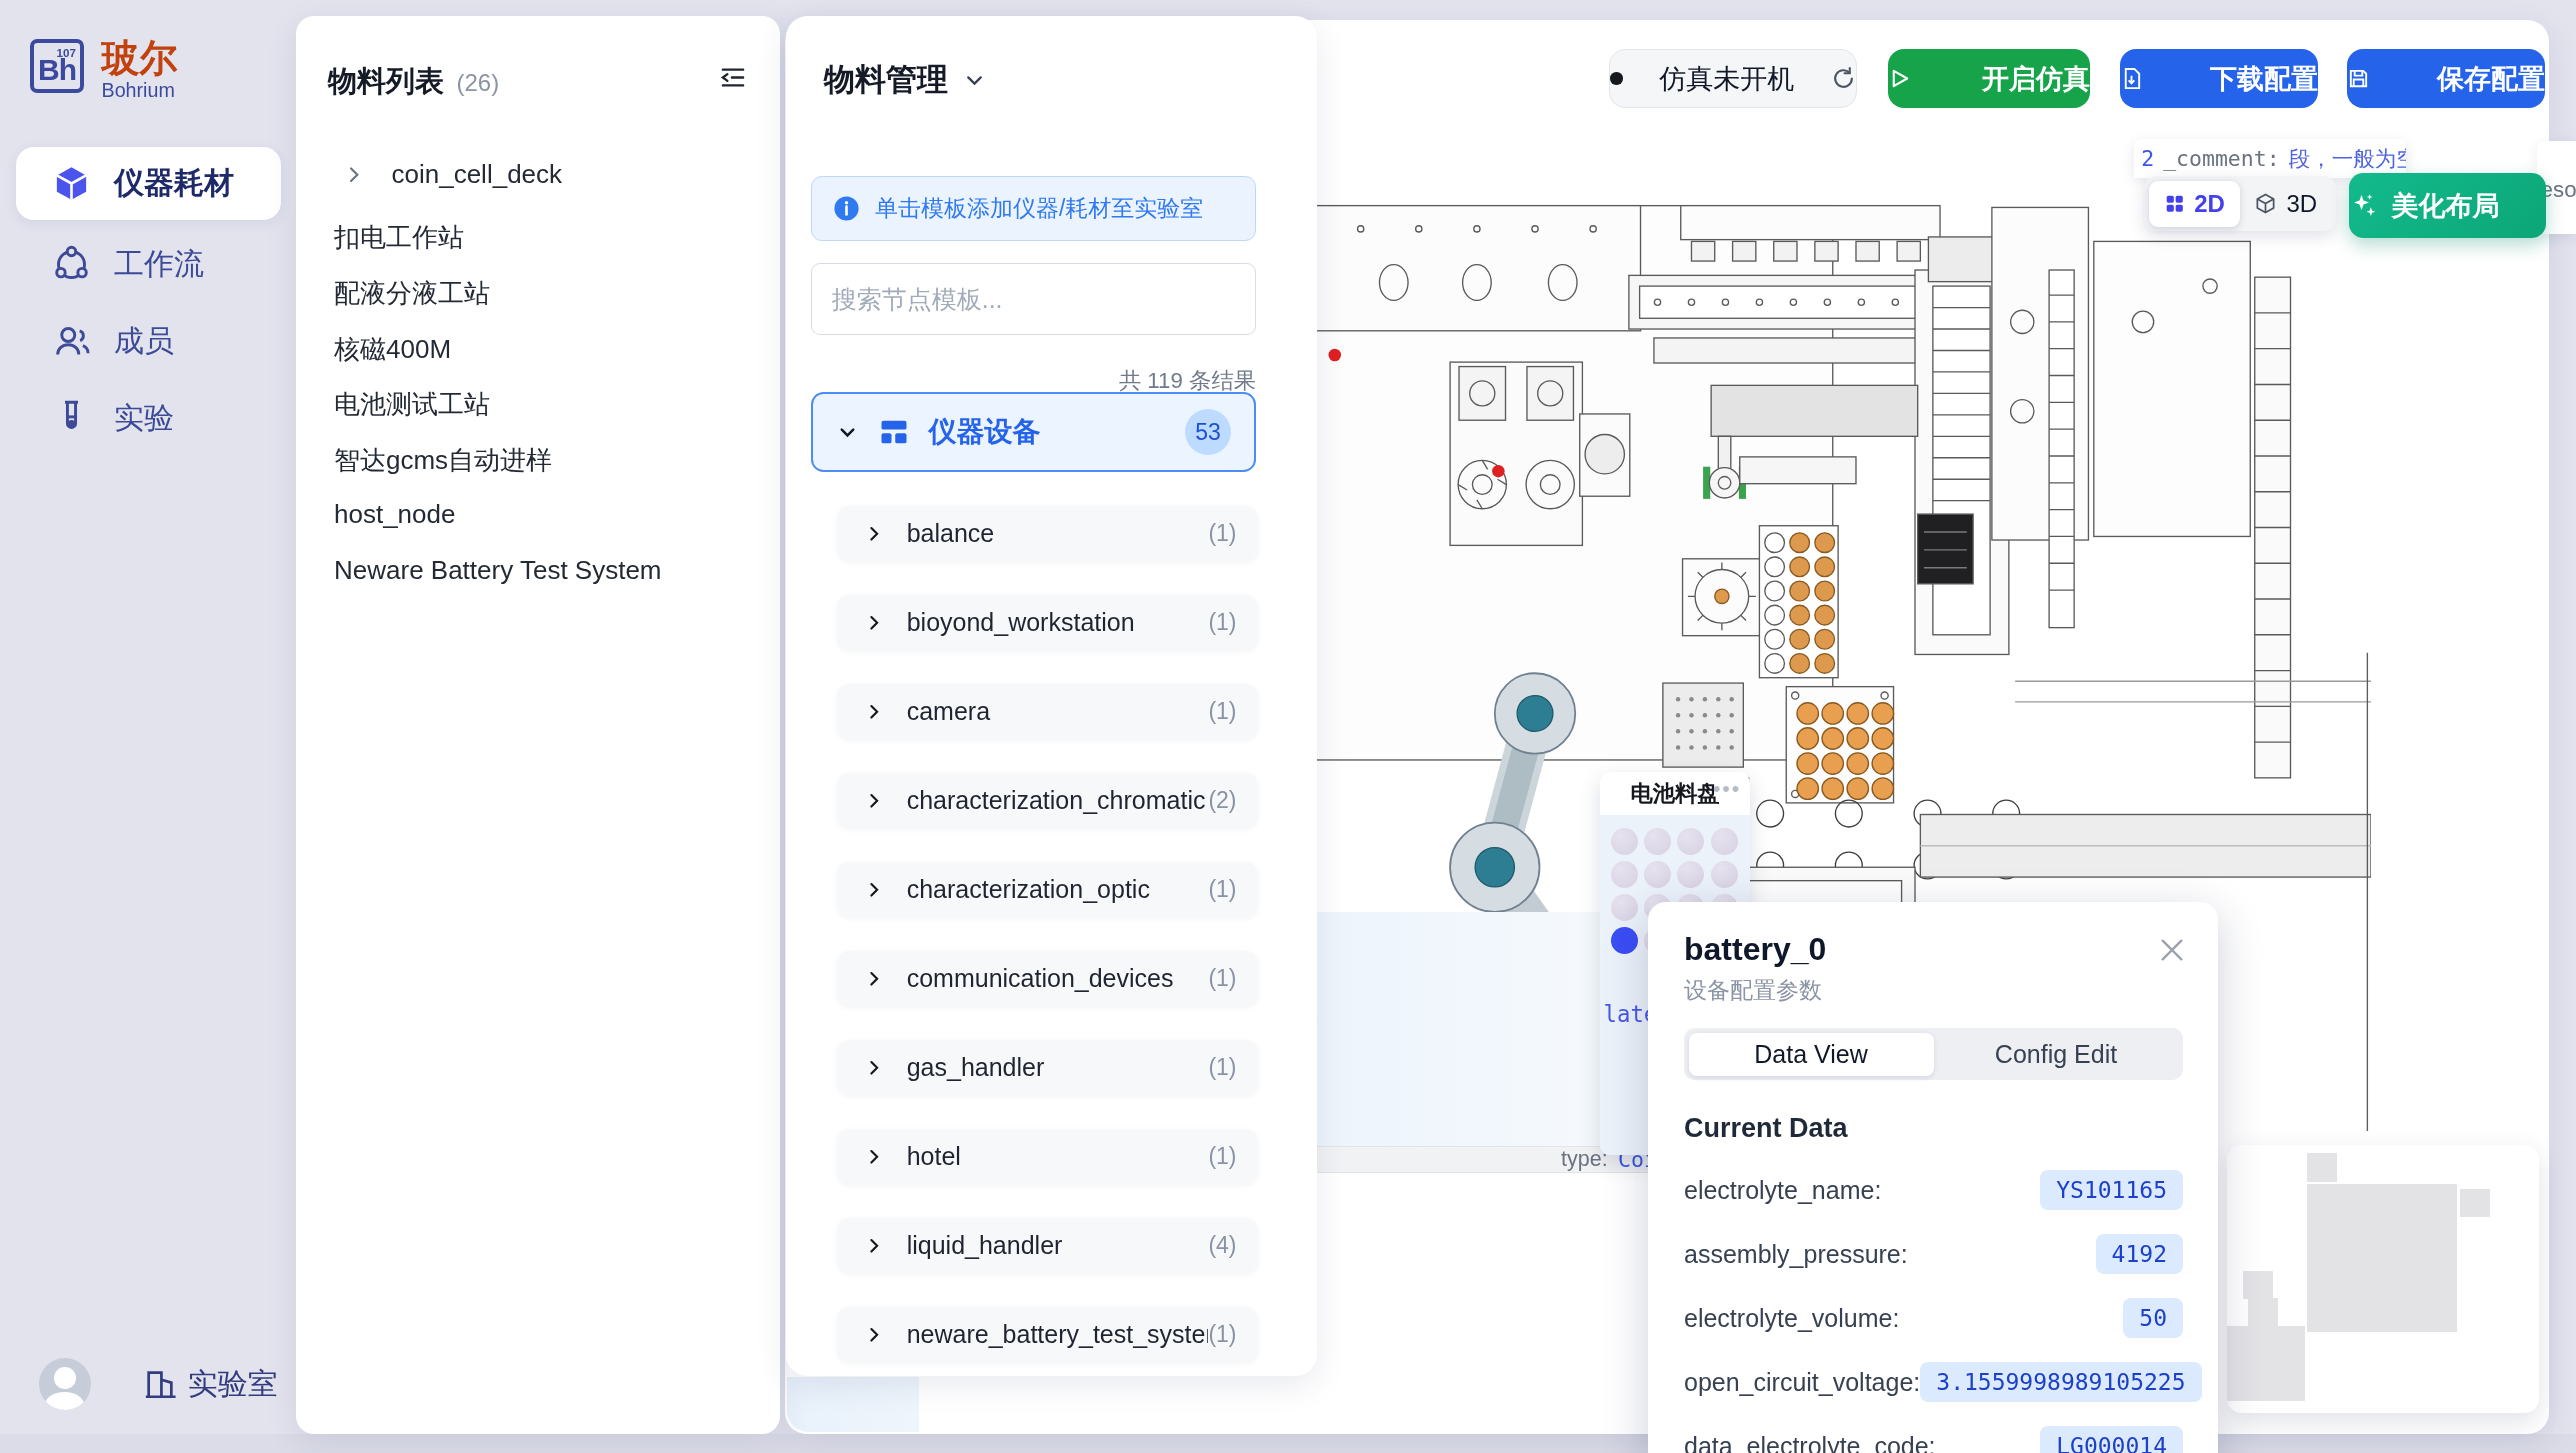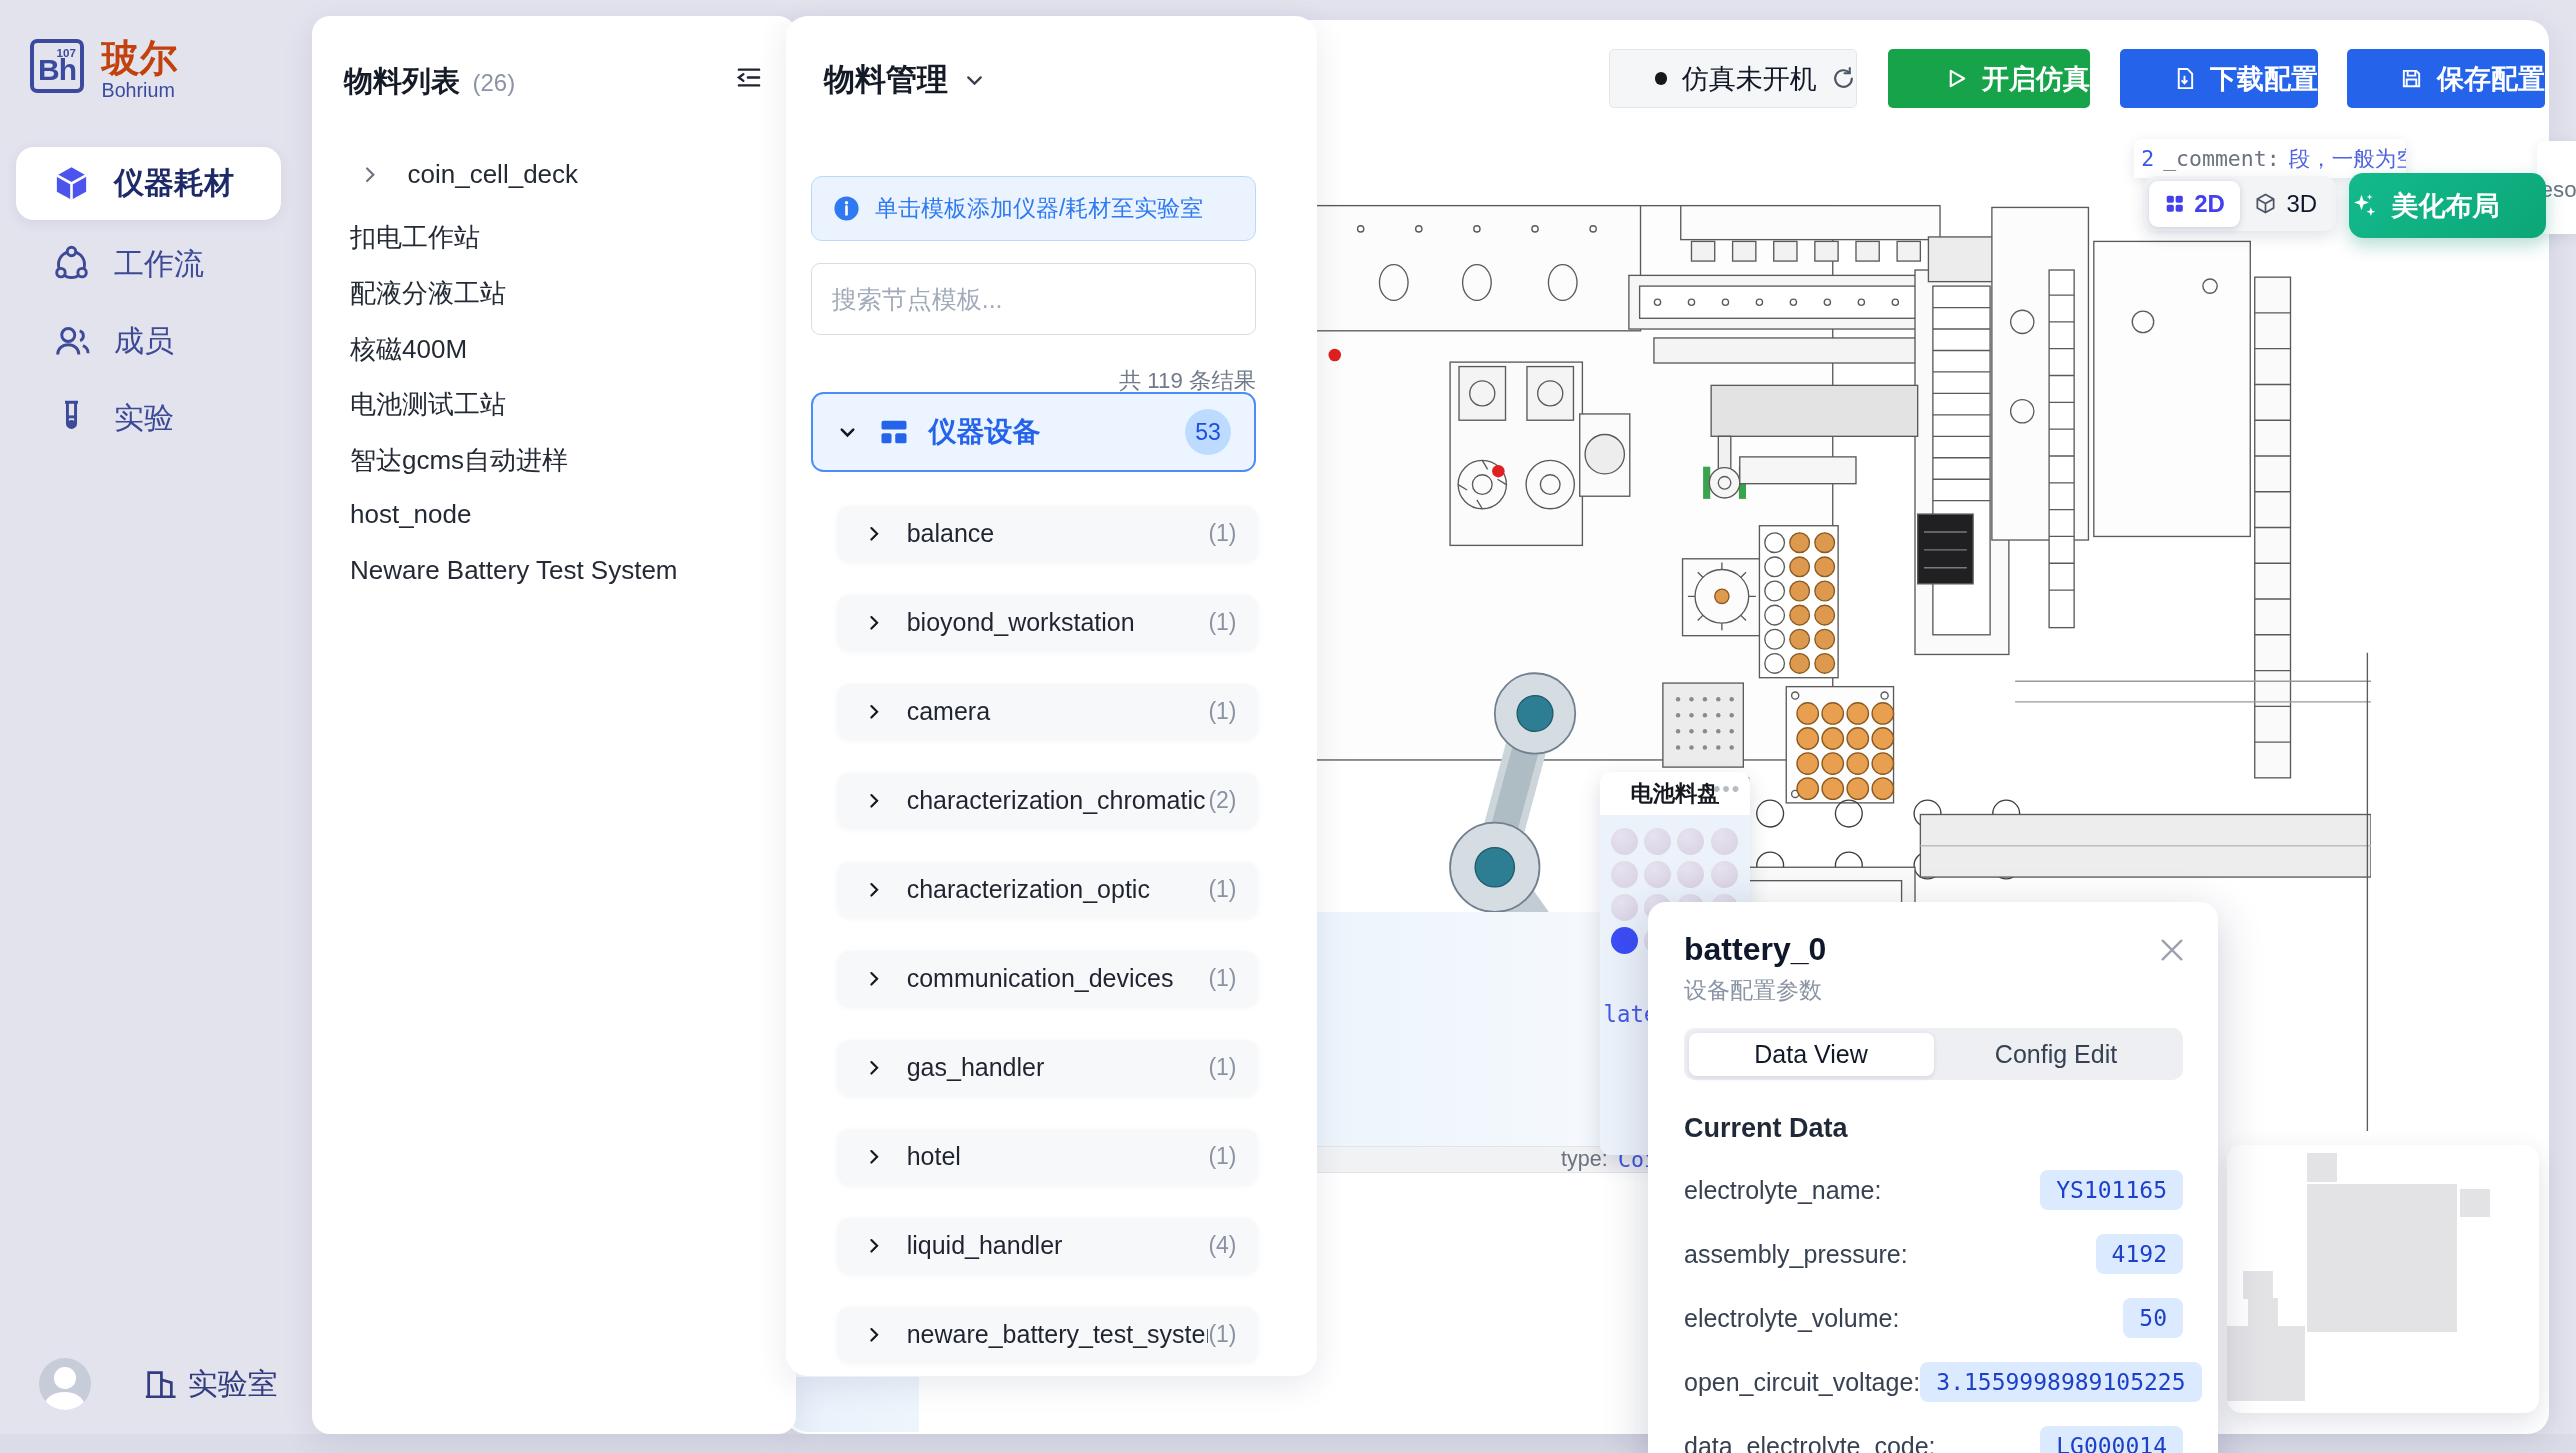--- a/index.html
+++ b/index.html
@@ -22,21 +22,21 @@
   .sidebar-footer { position:absolute; left:0; top:1348px; width:296px; height:72px; display:flex; align-items:center; }
   .avatar { width:52px; height:52px; border-radius:50%; background:#c7cdd8; margin-left:39px; position:relative; overflow:hidden; }
   .avatar-head { position:absolute; left:15px; top:9px; width:21.5px; height:21.5px; border-radius:50%; background:#fff; }
   .avatar-body { position:absolute; left:6.3px; top:34px; width:39px; height:25px; border-radius:50% 50% 0 0; background:#fff; }
   .lab-link { display:flex; align-items:center; gap:10.7px; margin-left:52px; color:#323c7e; font-size:30px; cursor:pointer; }
 
   
   .card { background:#fff; border-radius:21.5px; box-shadow:0 9px 32px rgba(35,45,95,.10); }
 
   
-  .panel2 { left:296px; top:16px; width:484px; height:1418px; z-index:20; border-radius:18px;margin-left:16px; }
+  .panel2 { left:296px; top:16px; width:484px; height:1418px; z-index:20; border-radius:18px; }
   .panel2-head { position:absolute; left:32px; top:46px; right:32px; display:flex; align-items:baseline; gap:12.5px; }
   .panel2-title { font-size:29px; font-weight:bold; color:#151b26; }
   .panel2-count { font-size:24px; color:#8b93a5; }
   .collapse-btn { position:absolute; right:32px; top:48px; width:30px; height:27px; cursor:pointer; }
   .mat-expand-row { position:absolute; left:47px; top:143px; display:flex; align-items:center; gap:27px; font-size:26px; color:#242a35; cursor:pointer; }
   .mat-item { position:absolute; left:38px; font-size:26px; color:#242a35; cursor:pointer; white-space:nowrap; }
 
   
   .panel3 { left:786px; top:16px; width:531px; height:1360px; z-index:22; }
   .panel3-title-row { position:absolute; left:38px; top:43px; display:flex; align-items:center; gap:14.3px; }
@@ -57,21 +57,21 @@
 
   
   .canvas-card { left:785px; top:19.7px; width:1764px; height:1414px; z-index:10; border-radius:21.5px; overflow:hidden; position:absolute; background:#fff; box-shadow:0 9px 32px rgba(35,45,95,.10); }
   .blue-zone { position:absolute; left:247px; top:892px; width:624px; height:234px; background:linear-gradient(90deg,#e9f1fb 0%,#eef5fc 55%,#f7fafd 100%); }
   .type-strip { position:absolute; left:247px; top:1126px; width:624px; height:27px; background:#f1f2f4; border-top:0.9px solid #e3e4e7; border-bottom:0.9px solid #e3e4e7; font-size:21.5px; display:flex; align-items:center; }
   .type-label { position:absolute; left:529px; color:#6b7280; }
   .type-value { position:absolute; left:586px; color:#3b55e6; }
   .blue-corner { position:absolute; left:1.8px; top:1357px; width:132px; height:55px; background:linear-gradient(90deg,#e9f1fb,#eef5fc); border-bottom-left-radius:21.5px; }
 
   
-  .toolbar-btn { position:absolute; top:29.5px; height:59px; border-radius:5px; display:flex; align-items:center; justify-content:flex-end; gap:14.3px; font-size:27px; cursor:pointer; }
+  .toolbar-btn { position:absolute; top:29.5px; height:59px; border-radius:16px; display:flex; align-items:center; justify-content:space-between; gap:14.3px; font-size:27px; cursor:pointer; }
   .status-pill { left:824px; width:248px; background:#f5f6f8; border:1.8px solid #e2e5ea; color:#111827; }
   .btn-green { left:1103px; width:202px; background:#16a34a; color:#fff; font-weight:600; }
   .btn-blue1 { left:1335px; width:198px; background:#2563eb; color:#fff; font-weight:600; }
   .btn-blue2 { left:1562px; width:198px; background:#2563eb; color:#fff; font-weight:600; }
   .status-dot { width:12.5px; height:12.5px; border-radius:50%; background:#15181d; }
 
   
   .tooltip-frag { left:2134px; top:139px; width:272px; height:39px; background:#fff; border-radius:7.2px 7.2px 0 0; box-shadow:0 3.6px 12.5px rgba(40,50,90,.12); z-index:12; overflow:hidden; display:flex; align-items:center; gap:9px; padding-left:7.2px; font-size:21.5px; white-space:nowrap; }
   .frag-num { color:#3b55e6; }
   .frag-label { color:#6b7280; }

